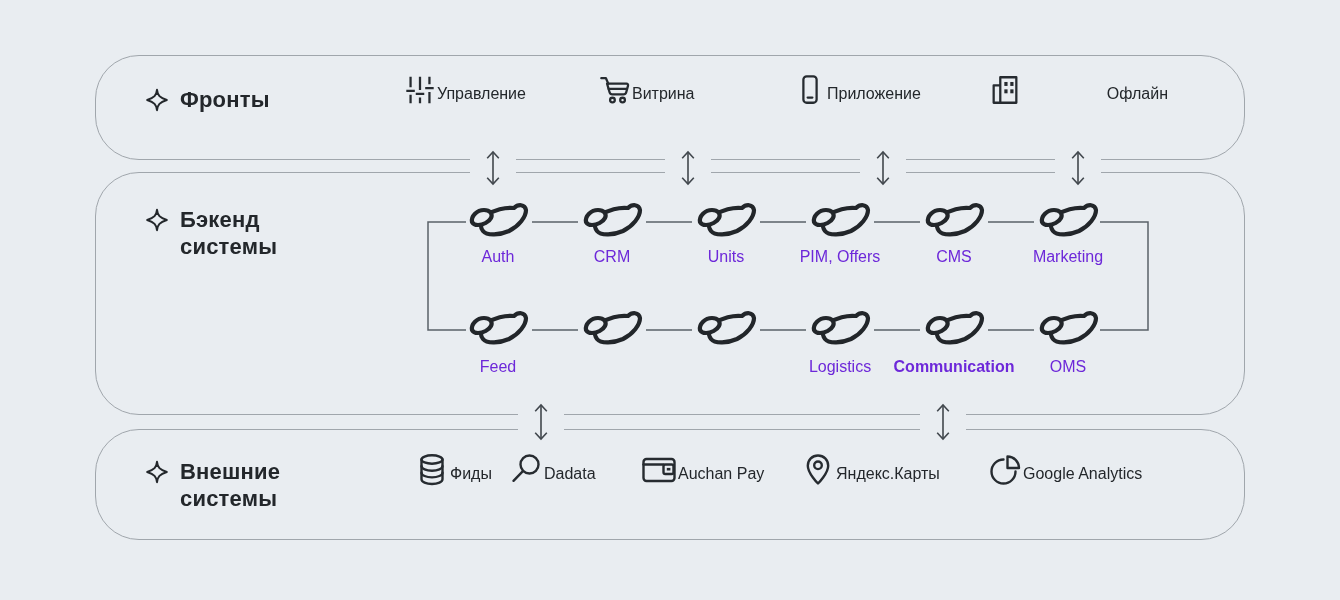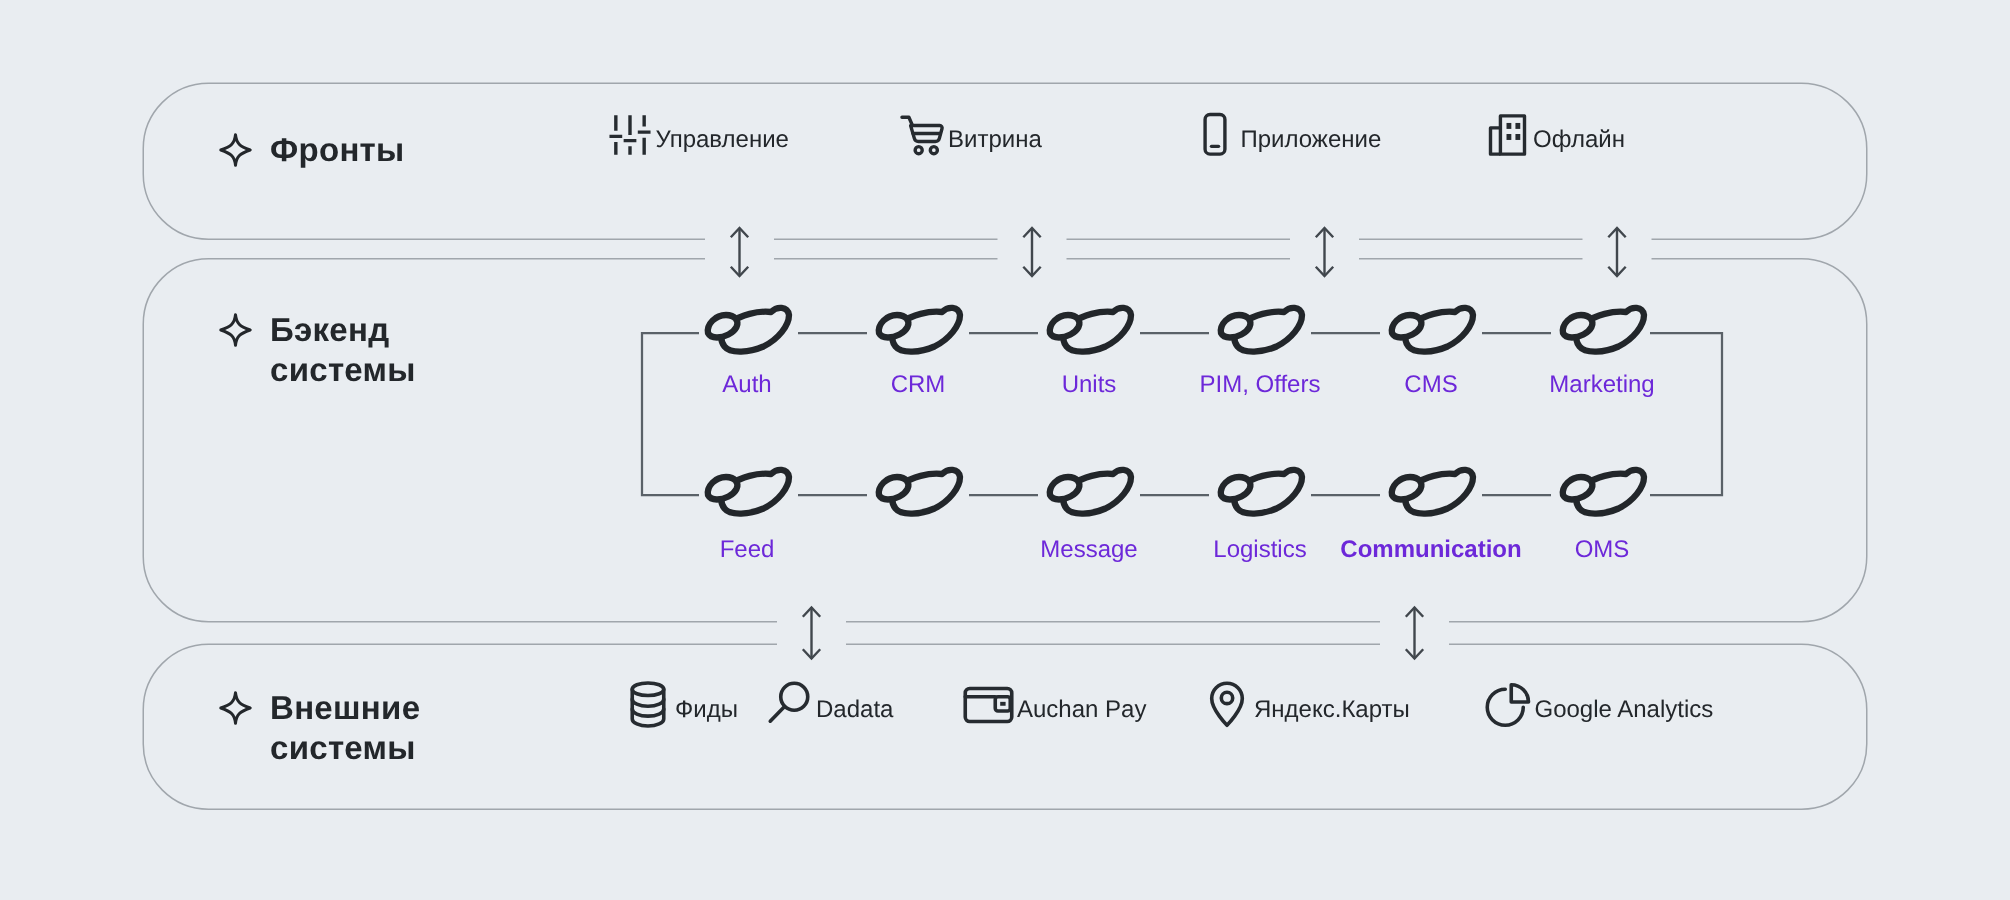--- a/index.html
+++ b/index.html
@@ -142,21 +142,21 @@
       </svg>
     <div class="nl">Витрина</div>
   </div>
   <div class="node" style="left:793px;top:73px;">
     <svg class="icon" width="34" height="34" viewBox="0 0 36 36">
         <rect x="11" y="3.5" width="14" height="28" rx="3.5"></rect>
         <path d="M15.5 26h5"></path>
       </svg>
     <div class="nl">Приложение</div>
   </div>
-  <div class="node" style="left:988px;top:73px;">
+  <div class="node" style="left:988px;top:73px;justify-content:space-between;">
     <svg class="icon sq" width="34" height="34" viewBox="0 0 36 36">
         <rect x="13" y="4.5" width="17" height="27"></rect>
         <path d="M13 13H6v18.5h7"></path>
         <rect class="f" x="17.3" y="9.5" width="3.4" height="4.2"></rect>
         <rect class="f" x="23.6" y="9.5" width="3.4" height="4.2"></rect>
         <rect class="f" x="17.3" y="17.3" width="3.4" height="4.2"></rect>
         <rect class="f" x="23.6" y="17.3" width="3.4" height="4.2"></rect>
       </svg>
     <div class="nl">Офлайн</div>
   </div>
@@ -269,21 +269,20 @@
   <div class="leaf" style="left:1036px;top:308px;">
       <svg width="64" height="44" viewBox="0 0 64 44">
         <g stroke="#22262a" stroke-width="4.2" stroke-linejoin="round" fill="#e9edf1">
           <path d="M17 31C13 26 15 19 21 15 28 10 39 7 48 8 52 4 59 4 60 10 60 17 53 26 43 31 34 35 21 36 17 31Z"></path>
           <path d="M6 22C5 16 11 10 18 10 24 10 27 14 25 18 23 22 17 25 12 25 9 25 7 24 6 22Z"></path>
         </g>
       </svg>
     </div>
 
   <div class="blabel" style="left:413px;top:357px;">Feed</div>
-  <div class="blabel" style="left:641px;top:357px;">Message</div>
   <div class="blabel" style="left:755px;top:357px;">Logistics</div>
   <div class="blabel" style="left:869px;top:357px;font-weight:bold;">Communication</div>
   <div class="blabel" style="left:983px;top:357px;">OMS</div>
 
   <div class="node" style="left:414px;top:452px;">
     <svg class="icon" width="36" height="36" viewBox="0 0 36 36">
         <ellipse cx="18" cy="7.5" rx="10.5" ry="4.2"></ellipse>
         <path d="M7.5 7.5v19.8c0 2.6 4.7 4.7 10.5 4.7s10.5-2.1 10.5-4.7V7.5"></path>
         <path d="M7.5 14.1c0 2.6 4.7 4.7 10.5 4.7s10.5-2.1 10.5-4.7"></path>
         <path d="M7.5 20.7c0 2.6 4.7 4.7 10.5 4.7s10.5-2.1 10.5-4.7"></path>

